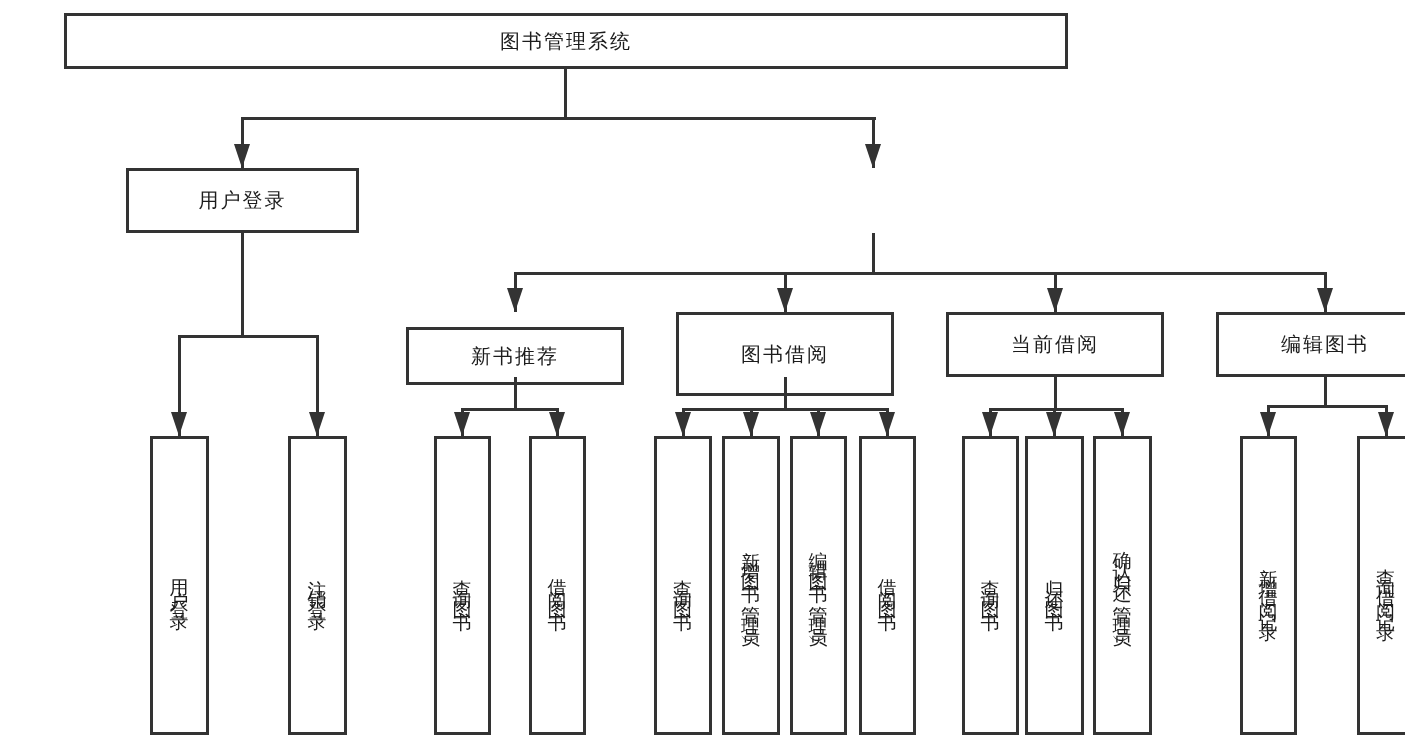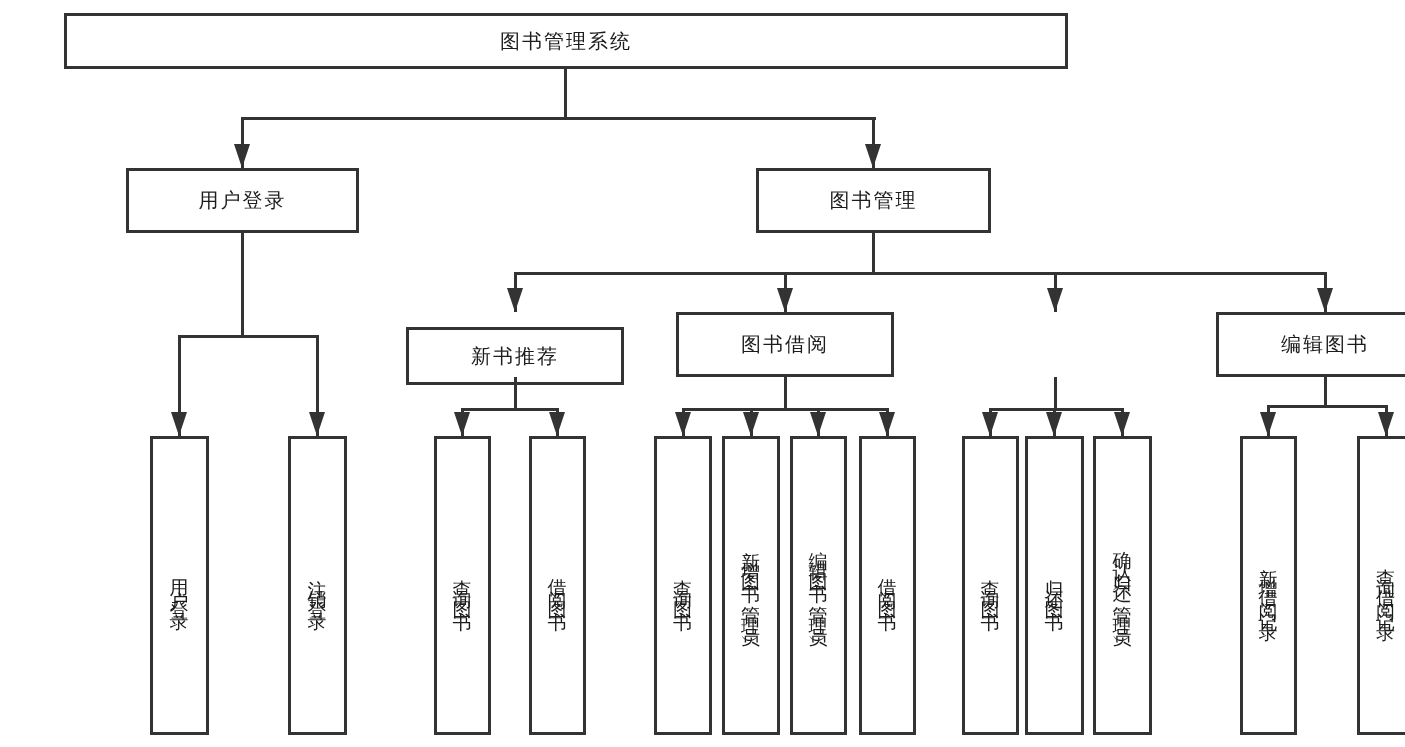--- a/index.html
+++ b/index.html
@@ -63,23 +63,20 @@
   <div class="vline" style="left:520px;top:69px;height:51px"></div>
   <div class="hline" style="left:197px;top:117px;width:635px"></div>
   <div class="vline" style="left:197px;top:117px;height:51px"></div>
   <div class="vline" style="left:828px;top:117px;height:51px"></div>
   <div class="arrow" style="left:190px;top:144px"></div>
   <div class="arrow" style="left:821px;top:144px"></div>
 
   <div class="node h" style="left:82px;top:168px;width:233px;height:65px">
     <span>用户登录</span>
   </div>
-  <div class="node h" style="left:712px;top:168px;width:235px;height:65px">
-    <span>图书管理</span>
-  </div>
 
   <div class="vline" style="left:197px;top:233px;height:105px"></div>
   <div class="hline" style="left:134px;top:335px;width:141px"></div>
   <div class="vline" style="left:134px;top:335px;height:101px"></div>
   <div class="vline" style="left:272px;top:335px;height:101px"></div>
   <div class="arrow" style="left:127px;top:412px"></div>
   <div class="arrow" style="left:265px;top:412px"></div>
 
   <div class="vline" style="left:828px;top:233px;height:42px"></div>
   <div class="hline" style="left:470px;top:272px;width:813px"></div>
@@ -88,22 +85,25 @@
   <div class="vline" style="left:1010px;top:272px;height:40px"></div>
   <div class="vline" style="left:1280px;top:272px;height:40px"></div>
   <div class="arrow" style="left:463px;top:288px"></div>
   <div class="arrow" style="left:733px;top:288px"></div>
   <div class="arrow" style="left:1003px;top:288px"></div>
   <div class="arrow" style="left:1273px;top:288px"></div>
 
   <div class="node h" style="left:362px;top:327px;width:218px;height:58px">
     <span>新书推荐</span>
   </div>
-  <div class="node h" style="left:632px;top:312px;width:218px;height:65px">
+  <div class="node h" style="left:632px;top:312px;width:218px;height:84px">
     <span>图书借阅</span>
+  </div>
+  <div class="node h" style="left:902px;top:312px;width:218px;height:65px">
+    <span>当前借阅</span>
   </div>
   <div class="node h" style="left:1172px;top:312px;width:218px;height:65px">
     <span>编辑图书</span>
   </div>
 
   <div class="vline" style="left:470px;top:377px;height:34px"></div>
   <div class="hline" style="left:417px;top:408px;width:98px"></div>
   <div class="vline" style="left:417px;top:408px;height:28px"></div>
   <div class="vline" style="left:512px;top:408px;height:28px"></div>
   <div class="arrow" style="left:410px;top:412px"></div>

